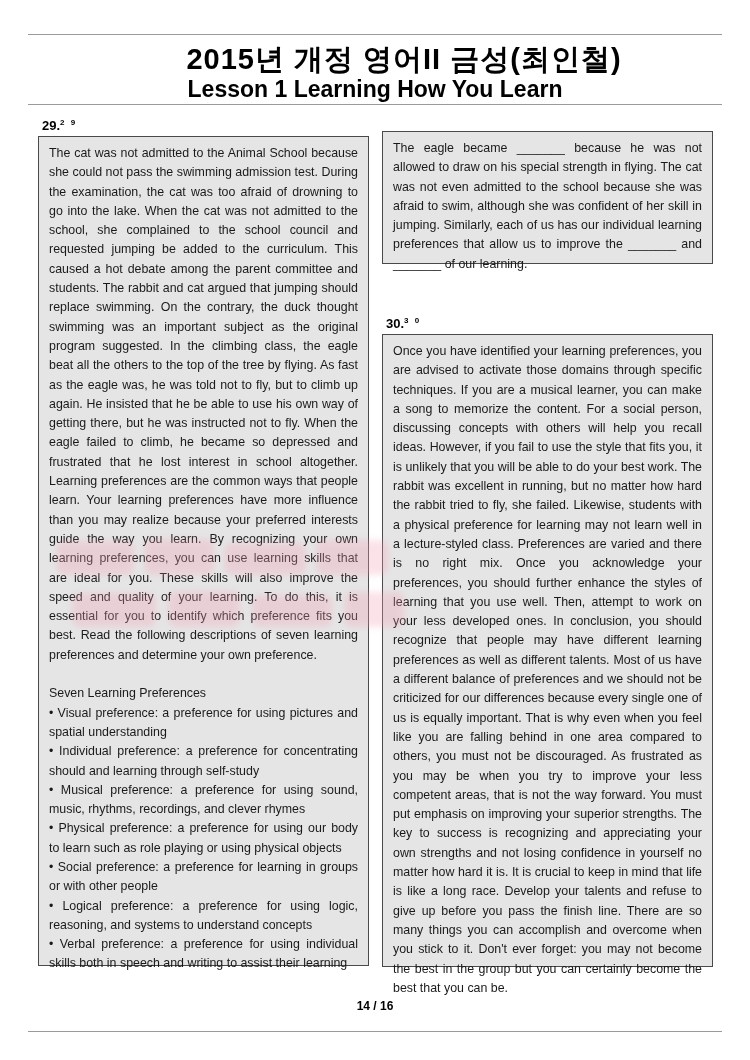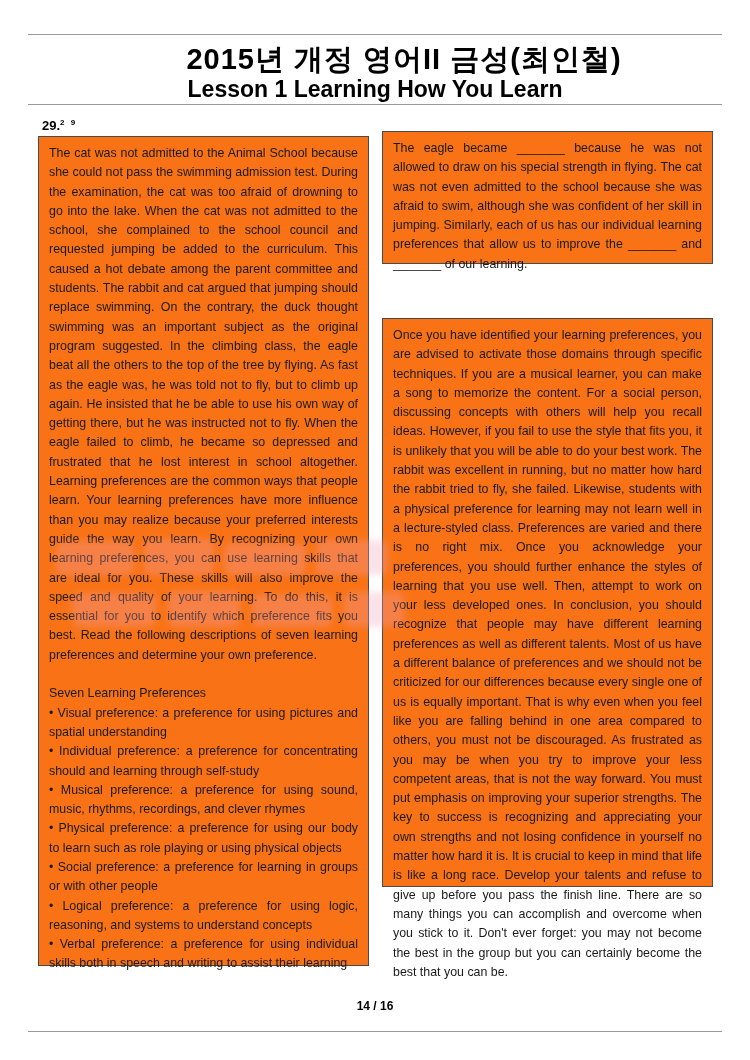--- a/index.html
+++ b/index.html
@@ -62,31 +62,31 @@
     letter-spacing: 2px;
     vertical-align: super;
   }
   .q29-label { left: 42px; top: 118px; }
   .q30-label { left: 386px; top: 316px; }
 
   .text-box {
     position: absolute;
     width: 331px;
     border: 1.4px solid #4a4a4a;
-    background: #f97316;
+    background: #e5e5e5;
     padding: 7px 10px 8px 10px;
     font-size: 12.4px;
     line-height: 19.3px;
     text-align: justify;
     color: #1a1a1a;
     z-index: 1;
   }
   .box-29 { left: 38px;  top: 136px; height: 830px; }
   .box-29-summary { left: 382px; top: 131px; height: 133px; }
-  .box-30 { left: 382px; top: 318px; height: 569px; }
+  .box-30 { left: 382px; top: 334px; height: 633px; }
 
   .passage { text-align: justify; }
   .spacer-line { height: 19.3px; }
   .list-title { text-align: left; }
   .bullet-item { text-align: justify; }
 
   .page-footer {
     position: absolute;
     top: 999px;
     left: 0;

